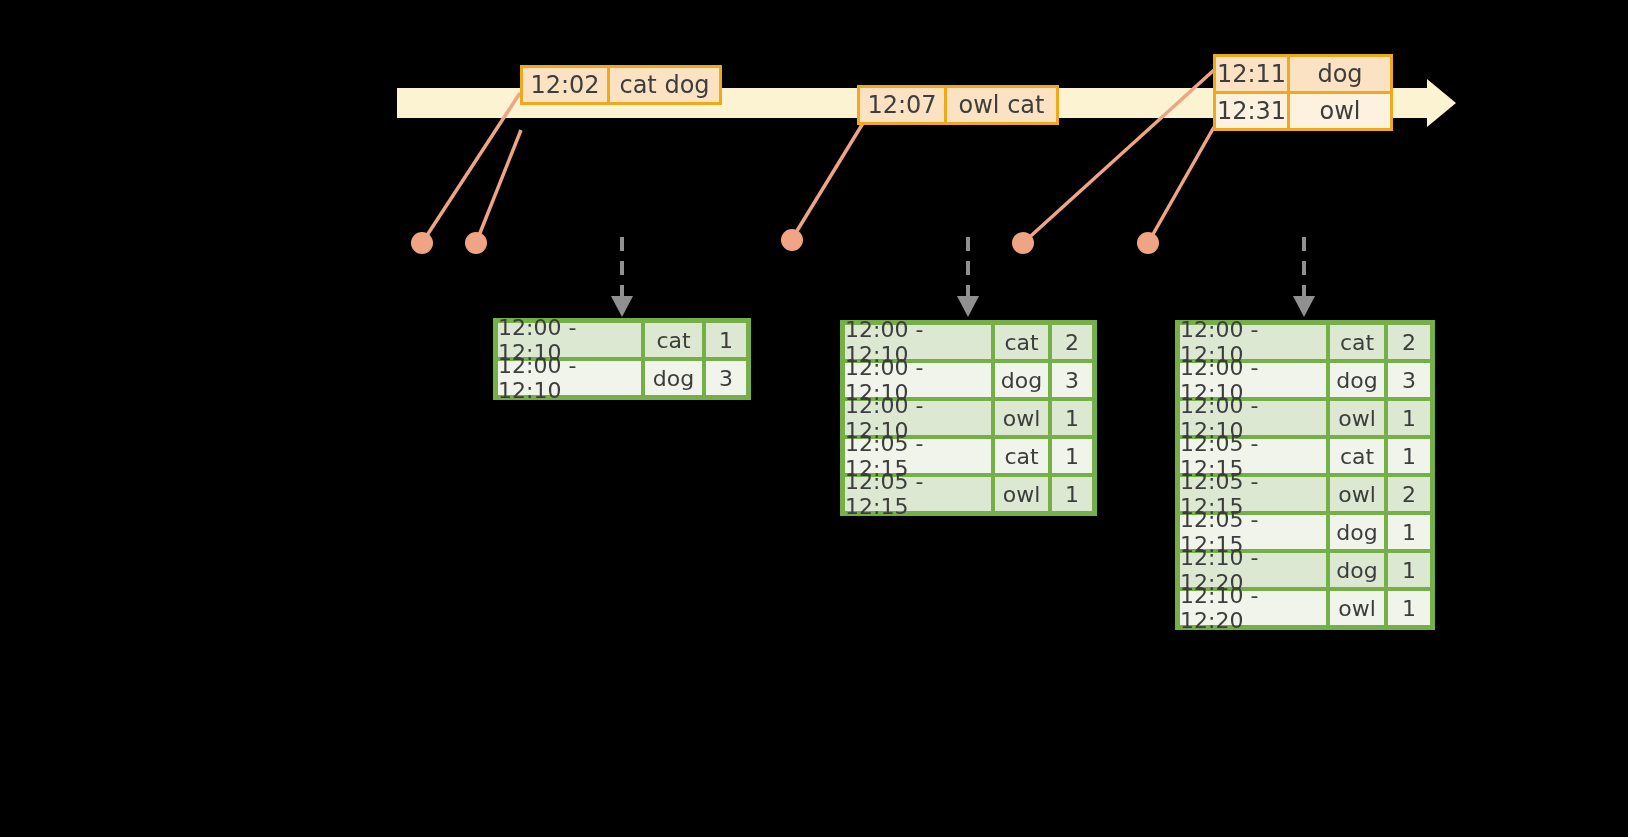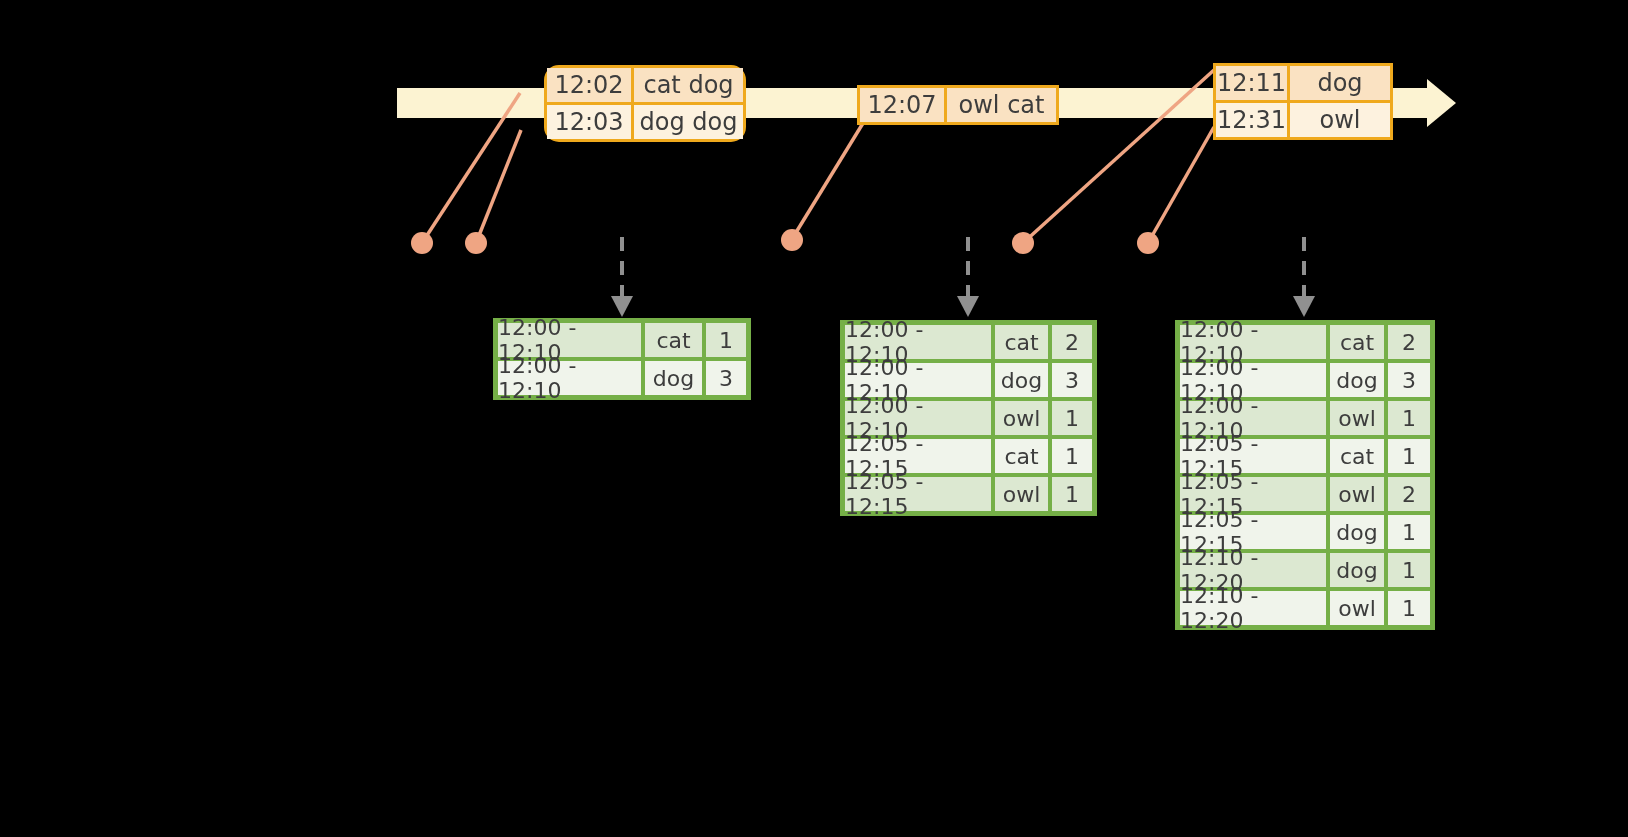--- a/index.html
+++ b/index.html
@@ -19,23 +19,23 @@
   
   .etable{position:absolute;display:flex;flex-direction:column;gap:3px;padding:3px;
     background:var(--orange_border,#efa91d);z-index:2;}
   .erow{display:grid;gap:3px;}
   .et1 .erow,.et2 .erow{grid-template-columns:84px 109px;}
   .et3 .erow{grid-template-columns:71px 100px;}
   .cell{display:flex;align-items:center;justify-content:center;}
   .etable .cell{height:34px;font-size:24px;}
   .erow:nth-child(odd) .cell{background:var(--peach_dark,#fae2c2);}
   .erow:nth-child(even) .cell{background:var(--peach_light,#fdf2df);}
-  .et1{left:544px;top:65px;border-radius:15px;}
+  .et1{left:520px;top:65px;}
   .et2{left:857px;top:85px;}
-  .et3{left:1213px;top:63px;}
+  .et3{left:1213px;top:54px;}
   
   .rtable{position:absolute;display:flex;flex-direction:column;gap:4px;padding:5px;
     background:var(--green_border,#75af47);z-index:2;}
   .rrow{display:grid;gap:4px;border-radius:13px;}
   .rt1 .rrow{grid-template-columns:143px 57px 40px;}
   .rt2 .rrow{grid-template-columns:146px 53px 40px;}
   .rt3 .rrow{grid-template-columns:146px 54px 42px;}
   .rtable .cell{height:34px;font-size:22px;}
   .rrow:nth-child(odd) .cell{background:var(--green_dark,#dce8d1);}
   .rrow:nth-child(even) .cell{background:var(--green_light,#f0f4eb);}
@@ -70,24 +70,20 @@
     <line x1="968" y1="237" x2="968" y2="298" stroke="#909090" stroke-width="4" stroke-dasharray="14 10"></line>
     <polygon points="957,296 979,296 968,317" fill="#909090"></polygon>
     <line x1="1304" y1="237" x2="1304" y2="298" stroke="#909090" stroke-width="4" stroke-dasharray="14 10"></line>
     <polygon points="1293,296 1315,296 1304,317" fill="#909090"></polygon>
   </svg>
 
   <div class="etable et1">
     <div class="erow">
       <div class="cell">12:02</div>
       <div class="cell">cat dog</div>
-    </div>
-    <div class="erow">
-      <div class="cell">12:03</div>
-      <div class="cell">dog dog</div>
     </div>
   </div>
 
   <div class="etable et2">
     <div class="erow">
       <div class="cell">12:07</div>
       <div class="cell">owl cat</div>
     </div>
   </div>
 

